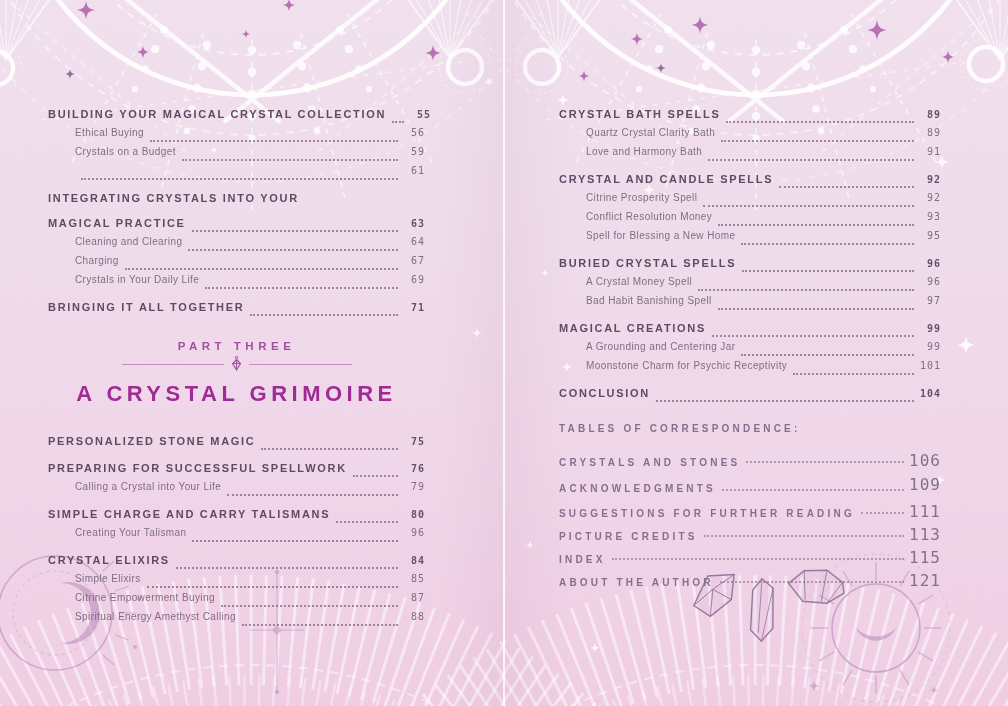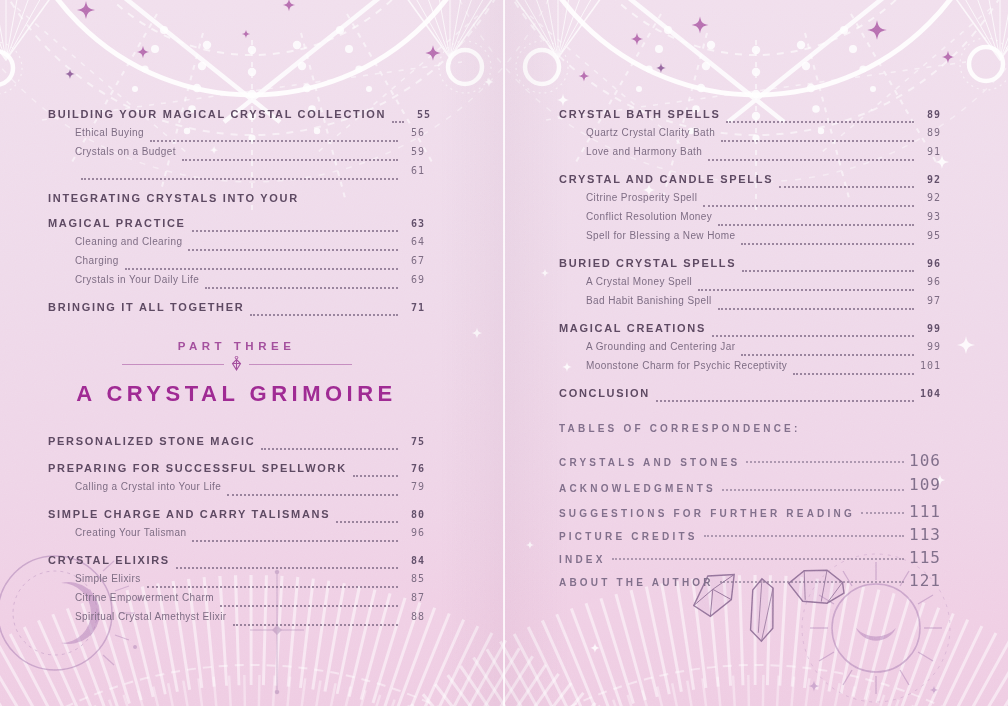--- a/index.html
+++ b/index.html
@@ -330,26 +330,26 @@
     <span class="lbl">CRYSTAL ELIXIRS</span>
     <span class="leader"></span>
     <span class="pg">84</span>
   </div>
         <div class="row item">
     <span class="lbl">Simple Elixirs</span>
     <span class="leader"></span>
     <span class="pg">85</span>
   </div>
         <div class="row item">
-    <span class="lbl">Citrine Empowerment Charm</span>
+    <span class="lbl">Citrine Empowerment Buying</span>
     <span class="leader"></span>
     <span class="pg">87</span>
   </div>
         <div class="row item">
-    <span class="lbl">Spiritual Crystal Amethyst Elixir</span>
+    <span class="lbl">Spiritual Energy Amethyst Calling</span>
     <span class="leader"></span>
     <span class="pg">88</span>
   </div>
       </div>
   </div>
 
   <div class="col" id="right-col">
     <div id="right-rows">
         <div class="row section">
     <span class="lbl">CRYSTAL BATH SPELLS</span>

